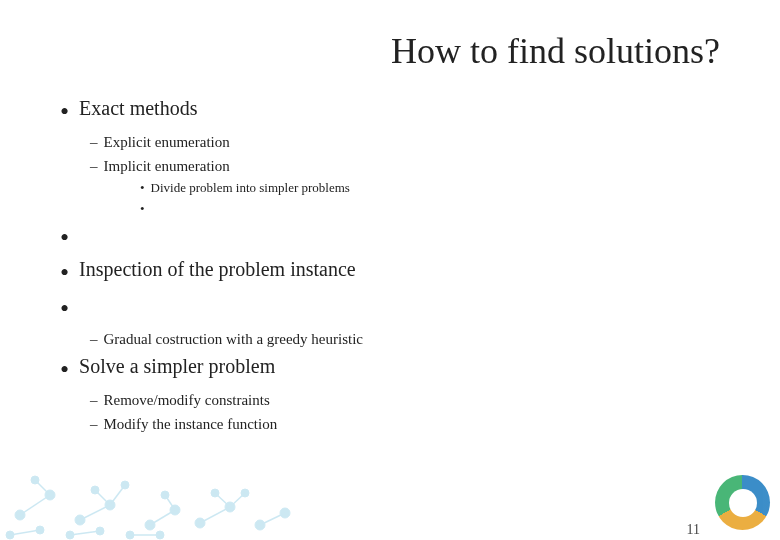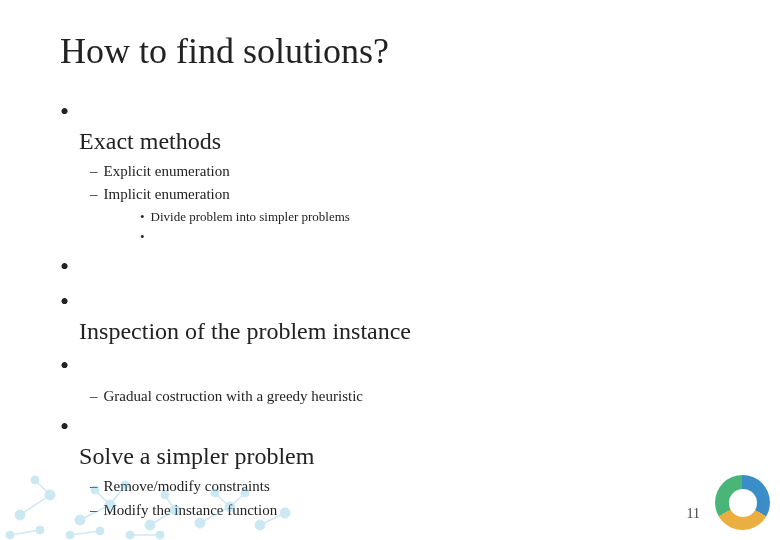--- a/index.html
+++ b/index.html
@@ -15,21 +15,21 @@
 
     .slide {
       width: 780px;
       height: 540px;
       background: #fff;
       position: relative;
       padding: 30px 60px 60px 60px;
     }
 
     .slide-title {
-      text-align: left;
+      text-align: right;
       font-size: 36px;
       font-weight: normal;
       color: #222;
       margin-bottom: 24px;
       font-family: Georgia, serif;
     }
 
     .content {
       font-size: 15px;
       color: #222;
@@ -48,23 +48,22 @@
     }
 
     .bullet-dot {
       font-size: 26px;
       margin-right: 10px;
       line-height: 1.2;
       flex-shrink: 0;
     }
 
     .bullet-text-large {
-      font-size: 24px;
+      font-size: 20px;
       line-height: 1.2;
-      margin-top: 31px;
     }
 
     .sub-bullets {
       margin-left: 30px;
       margin-bottom: 4px;
     }
 
     .sub-sub-bullets {
       margin-left: 50px;
       margin-bottom: 4px;
@@ -91,21 +90,21 @@
       margin-bottom: 1px;
     }
 
     .dot-item-dot {
       margin-right: 6px;
       flex-shrink: 0;
     }
 
     .slide-number {
       position: absolute;
-      bottom: 18px;
+      bottom: 2px;
       right: 80px;
       font-size: 14px;
       color: #444;
     }
 
     
     .deco-circle {
       position: absolute;
       bottom: 10px;
       right: 10px;

